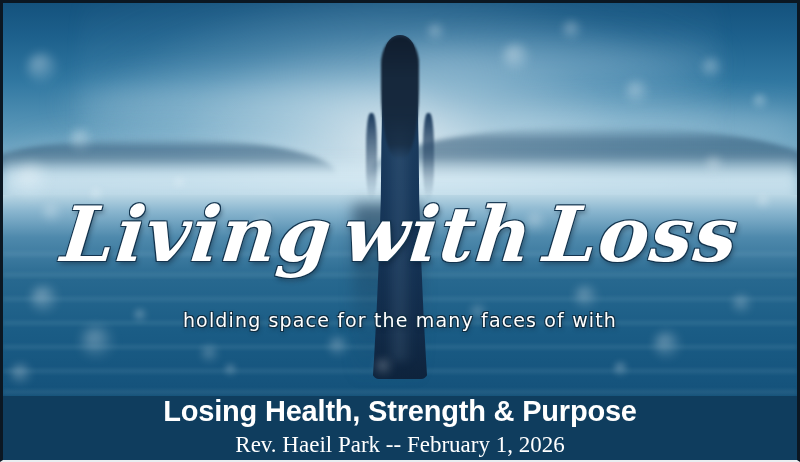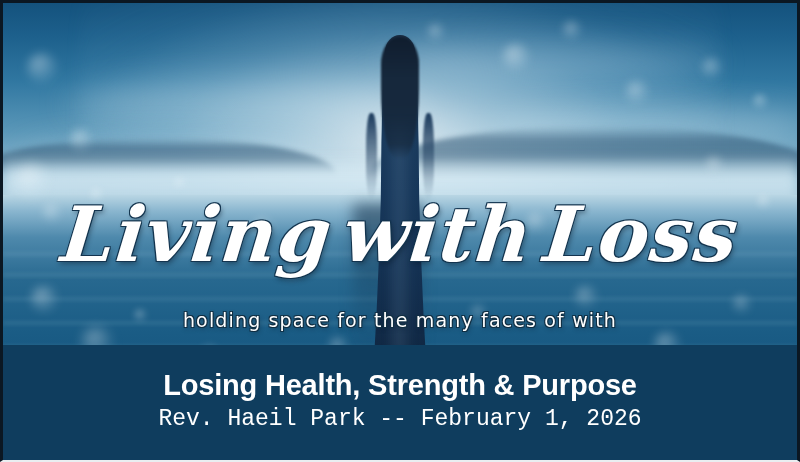--- a/index.html
+++ b/index.html
@@ -318,41 +318,41 @@
       -1px -1px 0 #123044,
       1px 2px 4px rgba(8,26,44,0.50);
     white-space: nowrap;
   }
 
   
   .banner {
     position: absolute;
     left: 0; right: 0;
     bottom: 0;
-    height: 115px;
+    height: 64px;
     background: #0f3d5e;
     z-index: 8;
     display: flex;
     flex-direction: column;
     align-items: center;
     justify-content: center;
     box-sizing: border-box;
     padding-bottom: 2px;
   }
   .banner-title {
     font-family: "Liberation Sans", sans-serif;
     font-weight: 700;
     font-size: 29px;
     line-height: 1.12;
     color: #ffffff;
     letter-spacing: -0.2px;
     white-space: nowrap;
   }
   .banner-sub {
-    font-family: Liberation Mono, monospace;
+    font-family: Liberation Serif, serif;
     font-weight: 400;
     font-size: 23px;
     line-height: 1.2;
     color: #ffffff;
     margin-top: 4px;
     letter-spacing: 0px;
     white-space: nowrap;
   }
 </style>
 </head>

